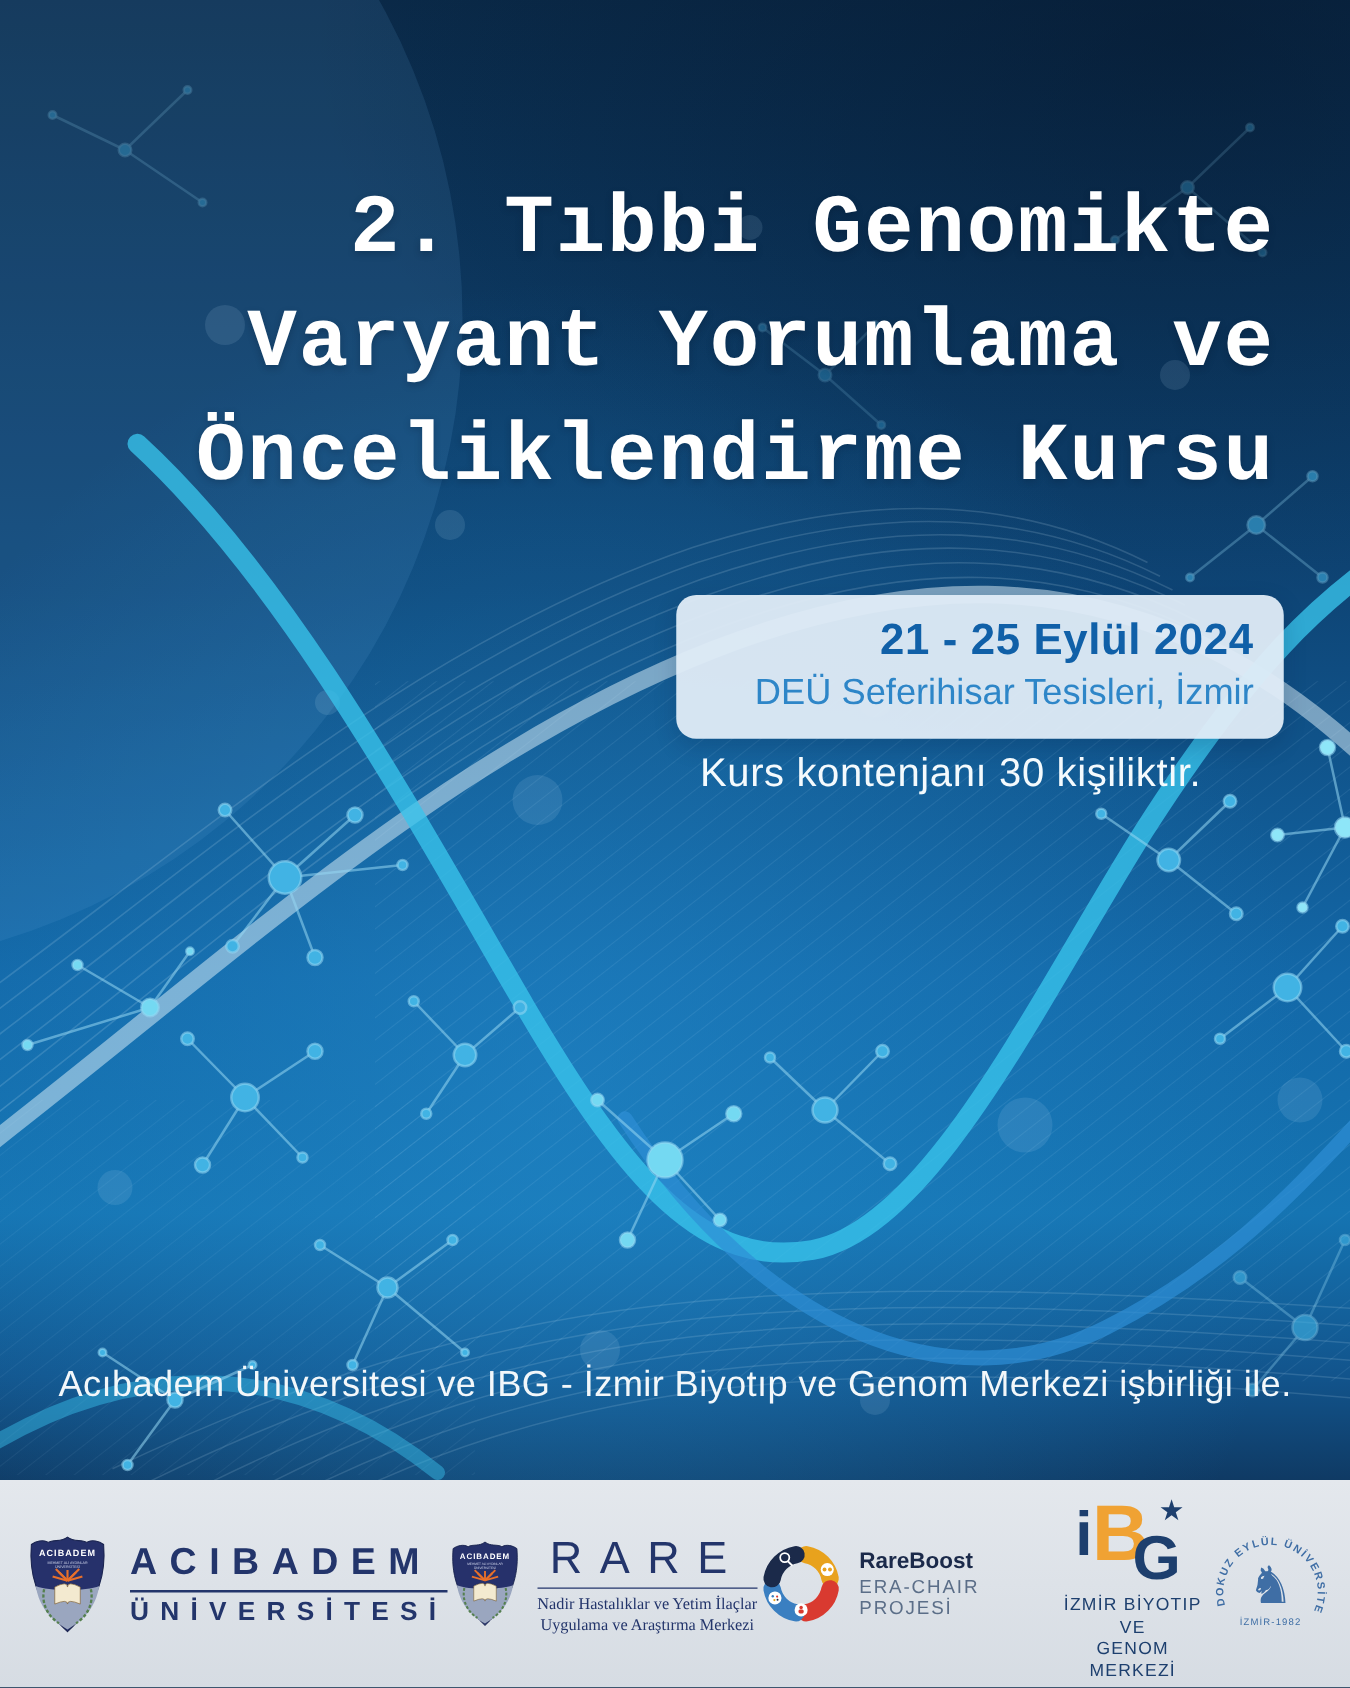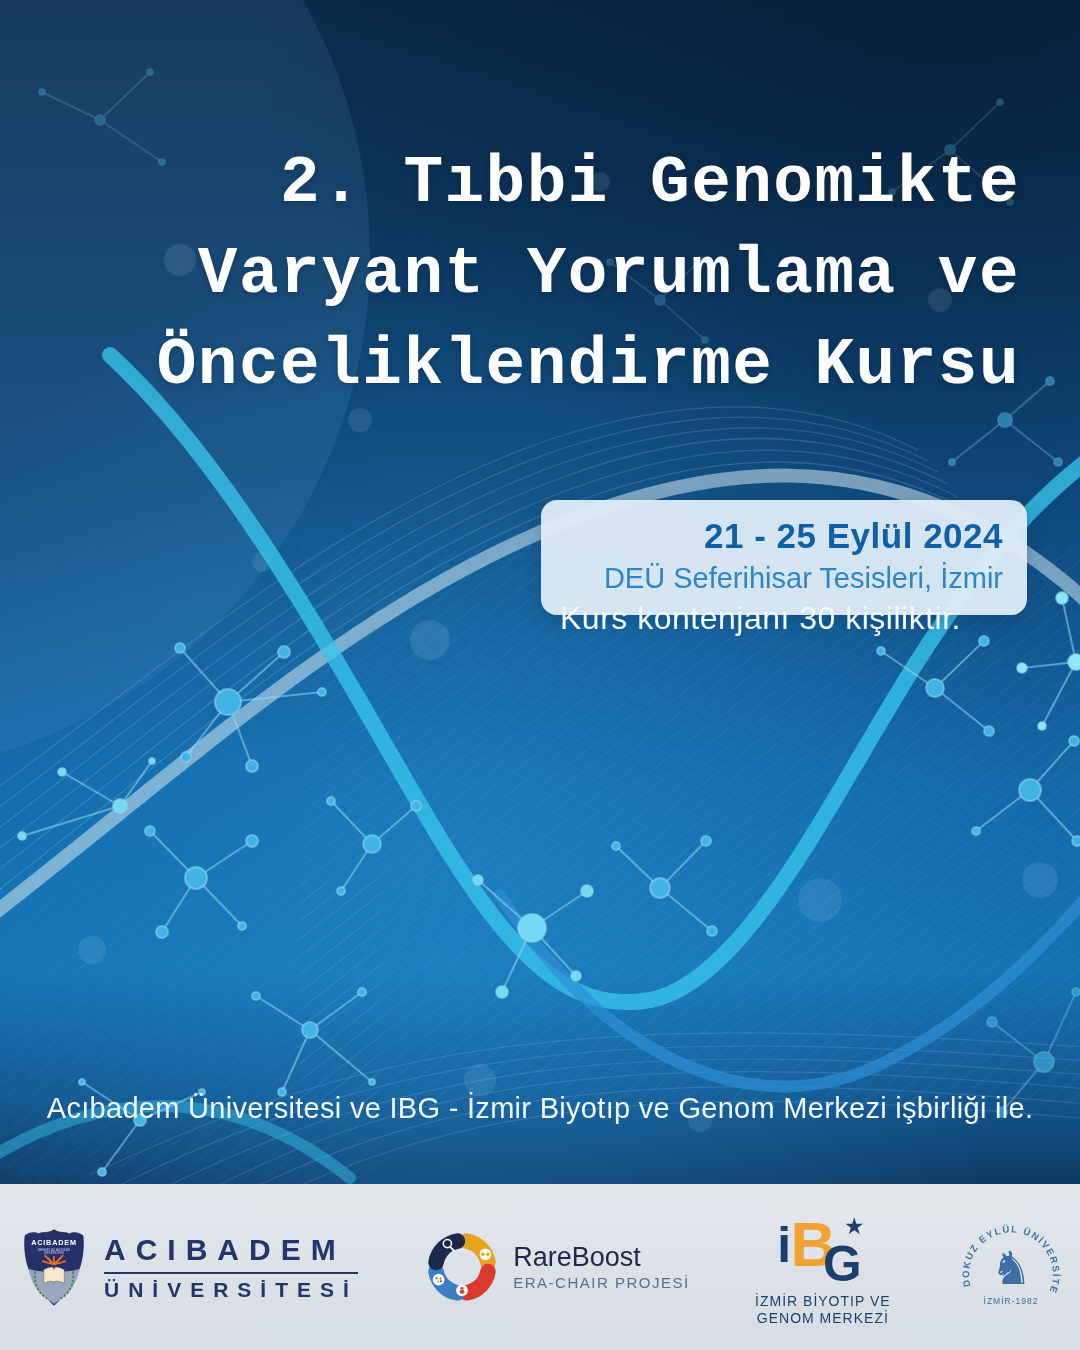--- a/index.html
+++ b/index.html
@@ -12,21 +12,21 @@
 
   
   .title-block{position:absolute;top:138px;right:60px;text-align:right;
     color:#ffffff;font-weight:700;font-size:66px;line-height:91px;letter-spacing:1.5px;
     text-shadow:0 2px 6px rgba(0,20,40,.25);white-space:nowrap;font-family:Liberation Mono, monospace;}
 
   
   .info-card{position:absolute;left:541px;top:476px;width:486px;height:115px;
     background:rgba(224,236,247,.95);border-radius:16px;box-sizing:border-box;
     padding:6px 24px 10px 14px;display:flex;flex-direction:column;justify-content:center;
-    text-align:right;box-shadow:0 6px 18px rgba(5,30,60,.18);margin-top:24px;}
+    text-align:right;box-shadow:0 6px 18px rgba(5,30,60,.18);}
   .info-dates{color:#1060a8;font-weight:700;font-size:35px;letter-spacing:.5px;white-space:nowrap;}
   .info-venue{color:#2e86c8;font-weight:400;font-size:29px;margin-top:6px;white-space:nowrap;}
 
   .capacity-note{position:absolute;left:560px;top:600px;width:486px;text-align:left;
     color:#f4fafd;font-size:32px;font-weight:400;letter-spacing:.5px;white-space:nowrap;}
 
   .collab-note{position:absolute;left:0;top:1092px;width:1080px;text-align:center;
     color:#f2f7fa;font-size:29px;font-weight:400;letter-spacing:.3px;}
 
   
@@ -34,21 +34,21 @@
     background:linear-gradient(#e4e8ed,#d6dce3);display:flex;align-items:center;
     box-sizing:border-box;padding:0 14px 0 20px;justify-content:space-between;}
   .logo-group{display:flex;align-items:center;}
   .acb-word{color:#23356b;font-weight:600;font-size:30px;letter-spacing:10px;white-space:nowrap;}
   .acb-rule{height:2px;background:#23356b;margin:5px 0 4px 0;}
   .acb-sub{color:#23356b;font-weight:600;font-size:21px;letter-spacing:9px;white-space:nowrap;}
   .rare-word{color:#23356b;font-weight:500;font-size:36px;letter-spacing:14px;text-align:center;white-space:nowrap;}
   .rare-rule{height:1.5px;background:#23356b;margin:3px 0 4px 0;}
   .rare-desc{font-family:"Liberation Serif", serif;color:#23356b;font-size:13px;
     line-height:1.3;text-align:center;white-space:nowrap;}
-  .rb-name{color:#1b2a4a;font-weight:400;font-size:27px;line-height:1.05;}
+  .rb-name{color:#1b2a4a;font-weight:700;font-size:18px;line-height:1.05;}
   .rb-sub{color:#5b6e88;font-weight:400;font-size:15px;letter-spacing:1.5px;margin-top:3px;}
   .ibg-col{display:flex;flex-direction:column;align-items:center;}
   .ibg-cap{color:#1d3f6e;font-weight:400;font-size:14px;letter-spacing:1px;
     line-height:1.25;text-align:center;margin-top:2px;}
 </style>
 </head>
 <body>
 
 <div class="poster">
 
@@ -321,20 +321,31 @@
       <svg width="68" height="81" viewBox="0 0 80 95">
           <use href="#acb-crest"></use>
         </svg>
       <div>
         <div class="acb-word">ACIBADEM</div>
         <div class="acb-rule"></div>
         <div class="acb-sub">ÜNİVERSİTESİ</div>
       </div>
     </div>
 
+    <div class="logo-group" style="gap:12px;">
+      <svg width="60" height="72" viewBox="0 0 80 95">
+          <use href="#acb-crest"></use>
+        </svg>
+      <div>
+        <div class="rare-word">RARE</div>
+        <div class="rare-rule"></div>
+        <div class="rare-desc">Nadir Hastalıklar ve Yetim İlaçlar</div>
+        <div class="rare-desc">Uygulama ve Araştırma Merkezi</div>
+      </div>
+    </div>
 
     <div class="logo-group" style="gap:12px;">
       <svg width="78" height="78" viewBox="0 0 80 80">
         <g fill="none" stroke-width="16" stroke-linecap="round">
           <path d="M 44.7 13.4 A 27 27 0 0 1 66.6 35.3" stroke="#e8a21d"></path>
           <path d="M 66.6 44.7 A 27 27 0 0 1 44.7 66.6" stroke="#d93a30"></path>
           <path d="M 35.3 66.6 A 27 27 0 0 1 13.4 44.7" stroke="#3a7fc1"></path>
           <path d="M 13.4 35.3 A 27 27 0 0 1 35.3 13.4" stroke="#1b2a4a"></path>
         </g>
         <g>

